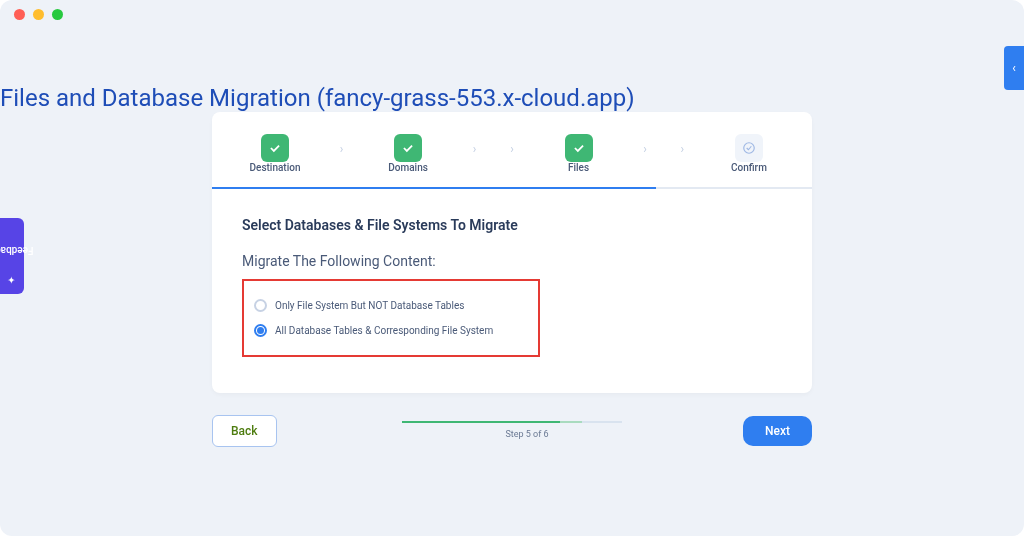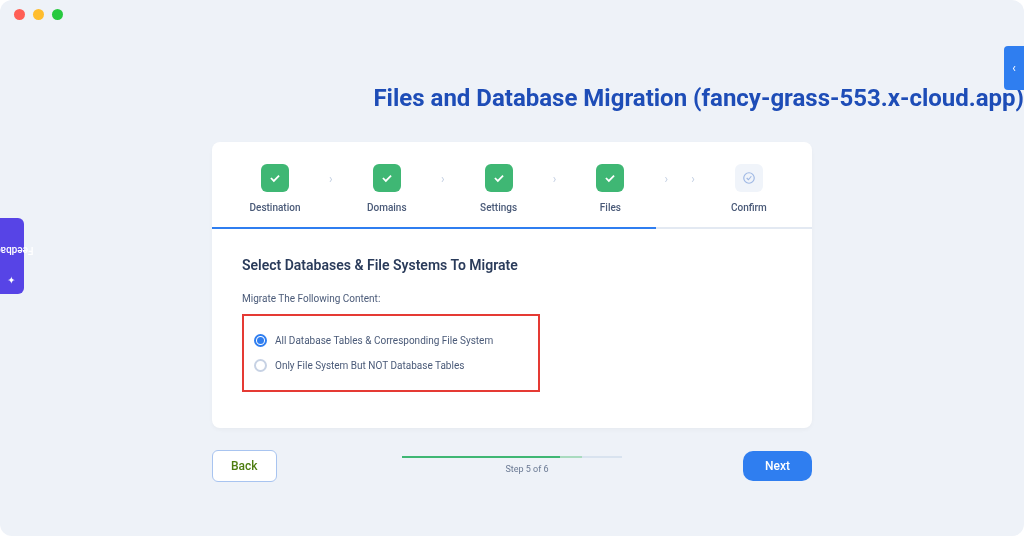--- a/index.html
+++ b/index.html
@@ -3,34 +3,34 @@
   <meta charset="utf-8">
   <style>
     * { margin:0; padding:0; box-sizing:border-box; font-family:-apple-system,BlinkMacSystemFont,'Segoe UI',Roboto,sans-serif; }
     body { background:#fff; width:1024px; height:536px; overflow:hidden; position:relative; }
     .window { position:absolute; top:0; left:0; width:1024px; height:536px; background:#eef2f8; border-radius:12px; overflow:hidden; }
     .titlebar { height:28px; display:flex; align-items:center; padding-left:14px; gap:8px; }
     .traffic { width:11px; height:11px; border-radius:50%; }
     .t-red { background:#ff5f56; }
     .t-yellow { background:#ffbd2e; }
     .t-green { background:#27c93f; }
-    .page-title { text-align:right; font-size:24px; font-weight:700; color:#1e4db7; margin-top:56px; margin-bottom:30px; }
+    .page-title { text-align:left; font-size:24px; font-weight:400; color:#1e4db7; margin-top:56px; }
     .card { width:600px; margin:0 auto; background:#fff; border-radius:8px; box-shadow:0 2px 4px rgba(0,0,0,.03); padding:22px 30px 36px 30px; }
     .stepper { display:flex; align-items:flex-start; justify-content:space-between; padding:0 2px; }
-    .step { display:flex; flex-direction:column; align-items:center; gap:10px; width:62px; }
+    .step { display:flex; flex-direction:column; align-items:center; width:62px; }
     .step-box { width:28px; height:28px; border-radius:6px; display:flex; align-items:center; justify-content:center; }
     .done { background:#3fb774; color:#fff; }
     .active { background:#2f7ef0; color:#fff; }
     .pending { background:#f0f4fa; color:#9fb8e4; }
     .step-label { font-size:10px; color:#4a5a78; font-weight:500; }
     .chev { color:#c3cfe2; font-size:12px; margin-top:8px; }
     .step-underline { height:2px; background:#e3e9f2; margin:14px -30px 0 -30px; position:relative; }
     .step-underline .prog { position:absolute; left:0; top:0; height:2px; width:74%; background:#2f7ef0; }
     .section-title { font-size:14px; font-weight:600; color:#2a3b5a; margin-top:28px; margin-bottom:20px; }
-    .subhead { font-size:10px; color:#4a5a78; margin-bottom:10px; }
+    .subhead { font-size:14px; color:#4a5a78; margin-bottom:10px; }
     .radio-group { border:2px solid #e53a34; padding:12px 10px; width:298px; }
     .radio-row { display:flex; align-items:center; gap:8px; padding:6px 0; cursor:pointer; }
     .radio-outer { width:13px; height:13px; border-radius:50%; border:2px solid #c7d2e4; display:flex; align-items:center; justify-content:center; flex-shrink:0; }
     .radio-outer.sel { border-color:#2f7ef0; }
     .radio-inner { width:7px; height:7px; border-radius:50%; background:#2f7ef0; }
     .radio-label { font-size:10px; color:#4a5a78; }
     .footer { width:600px; margin:22px auto 0 auto; display:flex; align-items:center; justify-content:space-between; position:relative; }
     .btn-back { padding:8px 18px; font-size:12px; color:#4d7c0f; background:#fff; border:1px solid #a8c4f0; border-radius:6px; cursor:pointer; font-weight:500; }
     .btn-next { padding:8px 22px; font-size:12px; color:#fff; background:#2f7ef0; border:none; border-radius:10px; cursor:pointer; font-weight:500; }
     .progress-wrap { position:absolute; left:50%; transform:translateX(-50%); top:6px; display:flex; flex-direction:column; align-items:center; gap:6px; }
@@ -68,28 +68,20 @@
       <div class="chev">›</div>
       <div class="step">
         <div class="step-box done">
             <svg class="ico" viewBox="0 0 24 24" fill="none" stroke="currentColor" stroke-width="3">
               <polyline points="5 12 10 17 19 8"></polyline>
             </svg>
           </div>
         <div class="step-label">Domains</div>
       </div>
       <div class="chev">›</div>
-      <div class="step">
-        <div class="step-box done">
-            <svg class="ico" viewBox="0 0 24 24" fill="none" stroke="currentColor" stroke-width="3">
-              <polyline points="5 12 10 17 19 8"></polyline>
-            </svg>
-          </div>
-        <div class="step-label">Settings</div>
-      </div>
       <div class="chev">›</div>
       <div class="step">
         <div class="step-box done">
             <svg class="ico" viewBox="0 0 24 24" fill="none" stroke="currentColor" stroke-width="3">
               <polyline points="5 12 10 17 19 8"></polyline>
             </svg>
           </div>
         <div class="step-label">Files</div>
       </div>
       <div class="chev">›</div>
@@ -106,28 +98,28 @@
     </div>
     <div class="step-underline">
         <div class="prog"></div>
       </div>
 
     <div class="section-title">Select Databases &amp; File Systems To Migrate</div>
     <div class="subhead">Migrate The Following Content:</div>
 
     <div class="radio-group">
       <div class="radio-row">
+        <div class="radio-outer"></div>
+        <div class="radio-label">Only File System But NOT Database Tables</div>
+      </div>
+      <div class="radio-row">
         <div class="radio-outer sel">
             <div class="radio-inner"></div>
           </div>
         <div class="radio-label">All Database Tables &amp; Corresponding File System</div>
-      </div>
-      <div class="radio-row">
-        <div class="radio-outer"></div>
-        <div class="radio-label">Only File System But NOT Database Tables</div>
       </div>
     </div>
   </div>
 
   <div class="footer">
     <button class="btn-back">Back</button>
     <div class="progress-wrap">
       <div class="progress-bar">
         <div class="progress-fill"></div>
         <div class="progress-fill2"></div>

